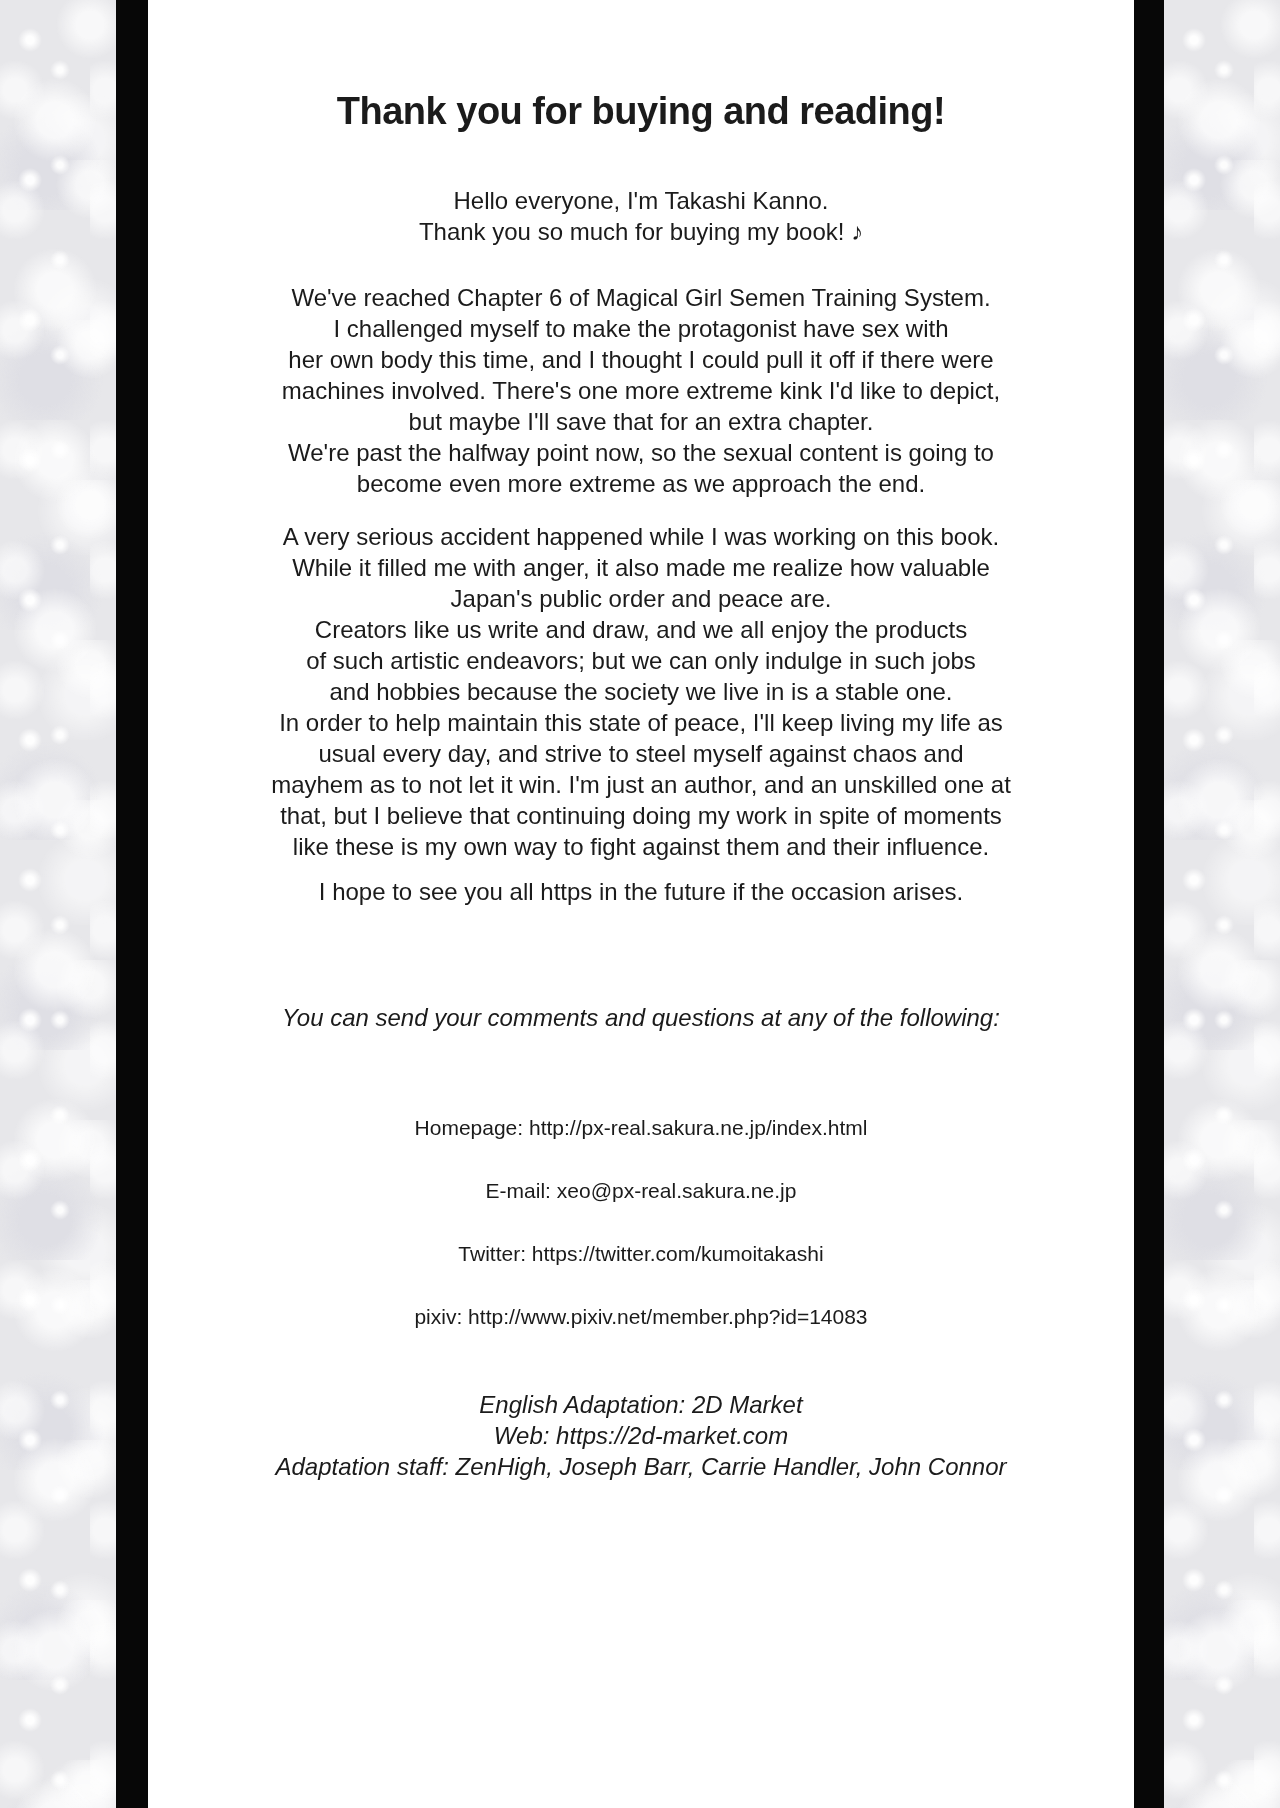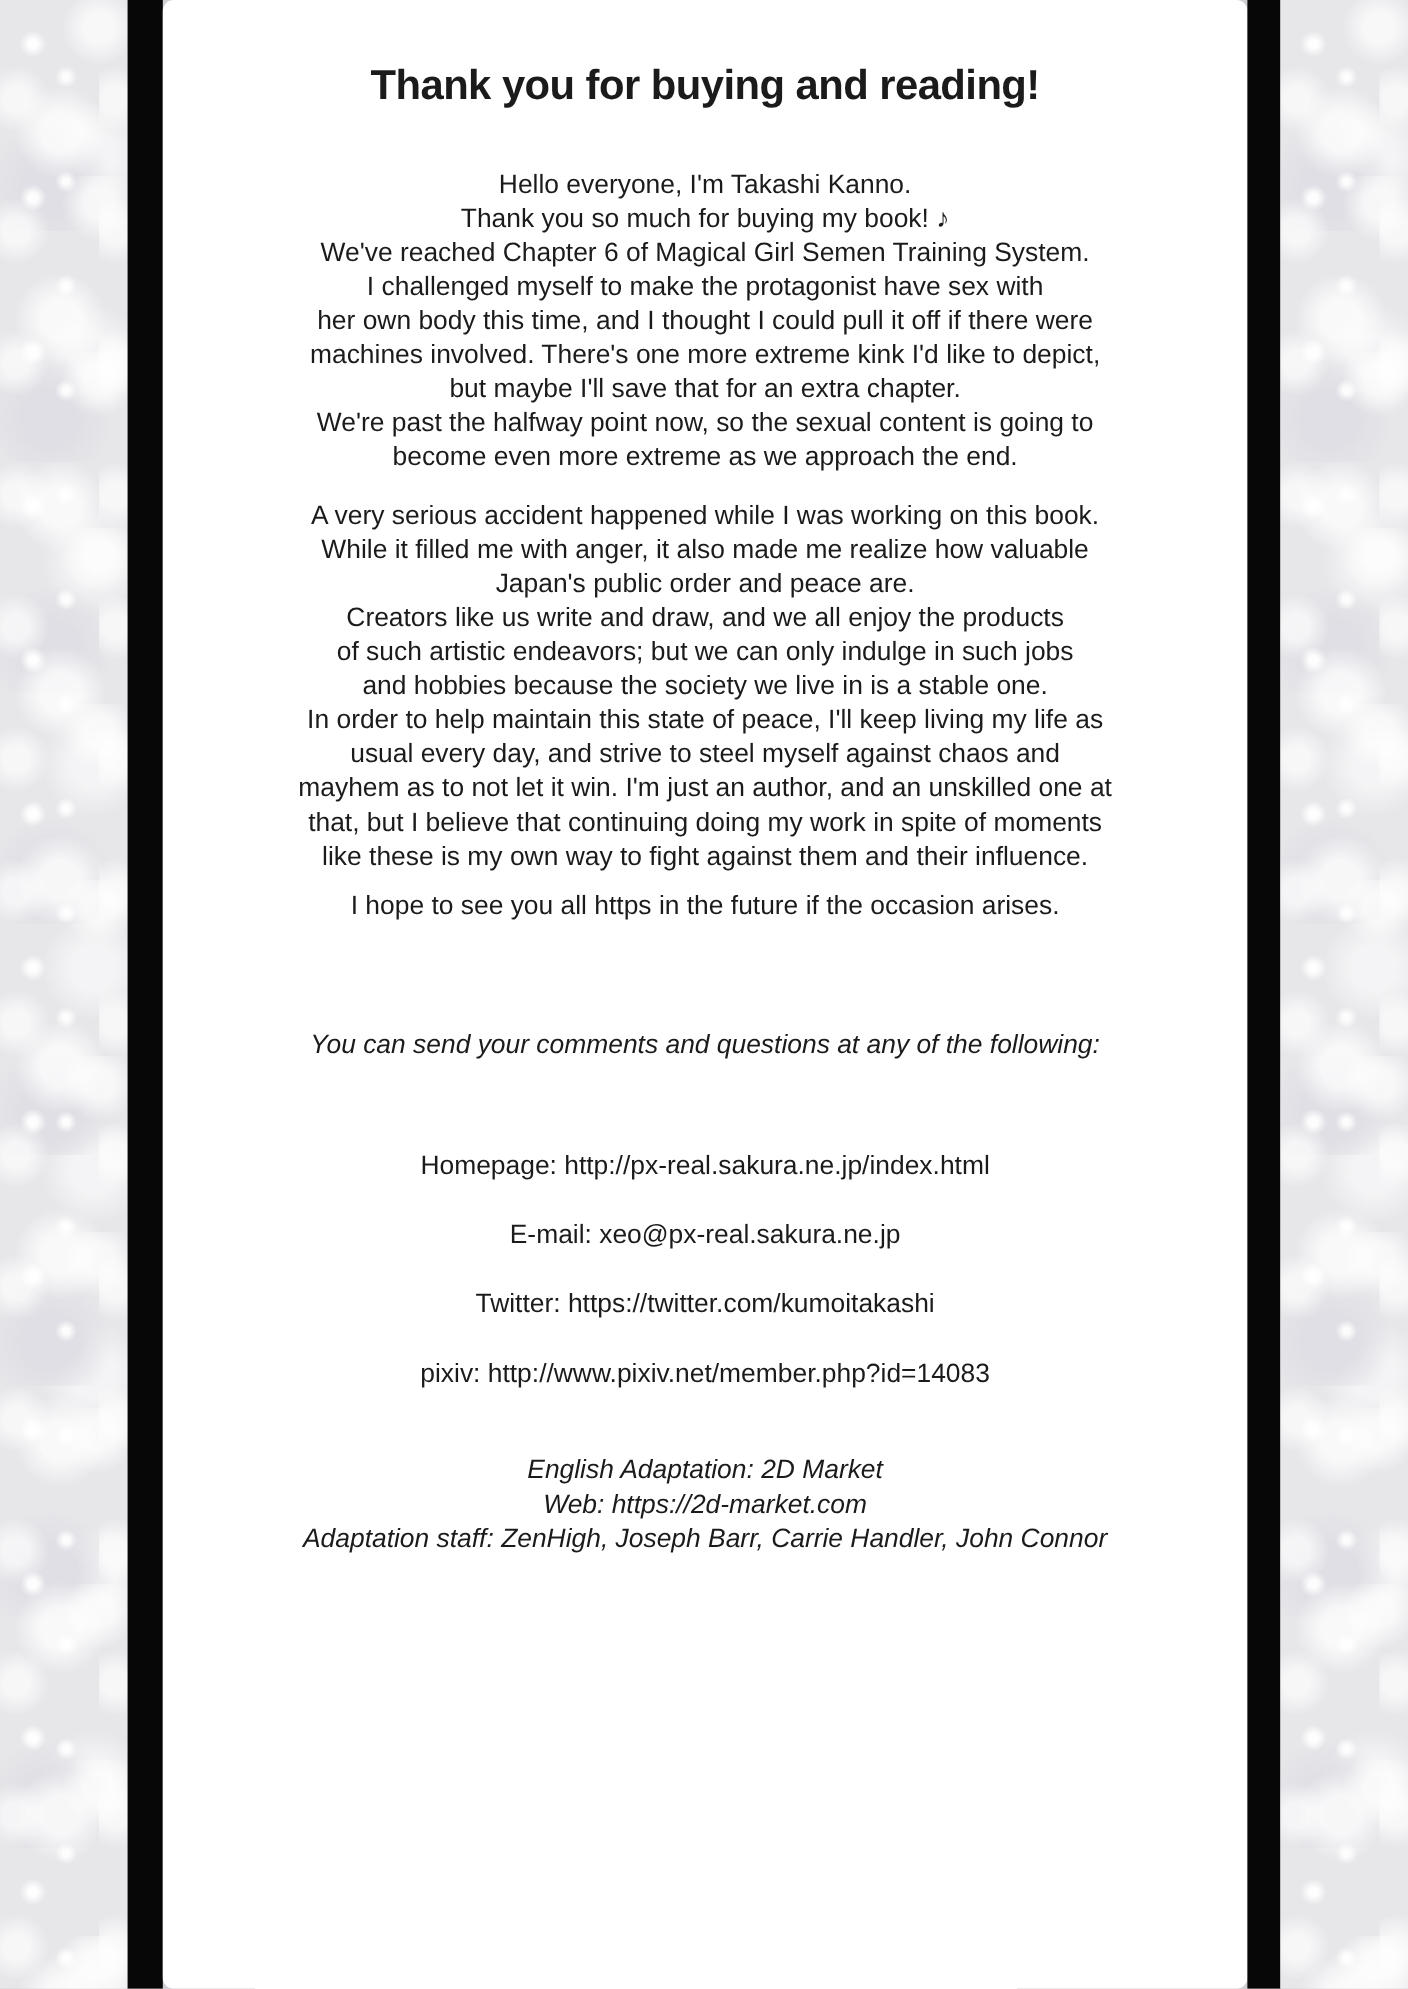--- a/index.html
+++ b/index.html
@@ -37,47 +37,46 @@
     height: 100%;
     background: #070707;
   }
   .bar-left  { width: 32px; }
   .bar-right { width: 30px; }
   .content {
     flex: 1;
     background: #ffffff;
     height: 100%;
     box-sizing: border-box;
-    padding-top: 56px;
+    padding-top: 89px;
     text-align: center;
-    border-radius: 10px;
   }
   .page-title {
     font-size: 38px;
     line-height: 44px;
     font-weight: bold;
     letter-spacing: -0.5px;
     margin: 0 0 52px 0;
   }
   .block {
     font-size: 24px;
     line-height: 31px;
     white-space: pre-line;
     margin: 0 auto;
     width: 920px;
   }
   .italic { font-style: italic; }
   .credits        { line-height: 33px; margin-bottom: 38px; }
-  .greeting       { }
+  .greeting       { margin-bottom: 35px; }
   .para-chapter   { margin-bottom: 22px; }
   .para-accident  { margin-bottom: 14px; }
   .closing        { margin-bottom: 95px; }
   .contact-intro  { margin-bottom: 48px; }
   .contact-list   { margin-bottom: 25px; }
-  .contact-line   { font-size: 24px; line-height: 32px; }
+  .contact-line   { font-size: 21px; line-height: 32px; }
   .adaptation     { }
 </style>
 </head>
 <body>
 
 <div class="page">
 
   <div class="bubbles strip-left"></div>
   <div class="bar bar-left"></div>
 

